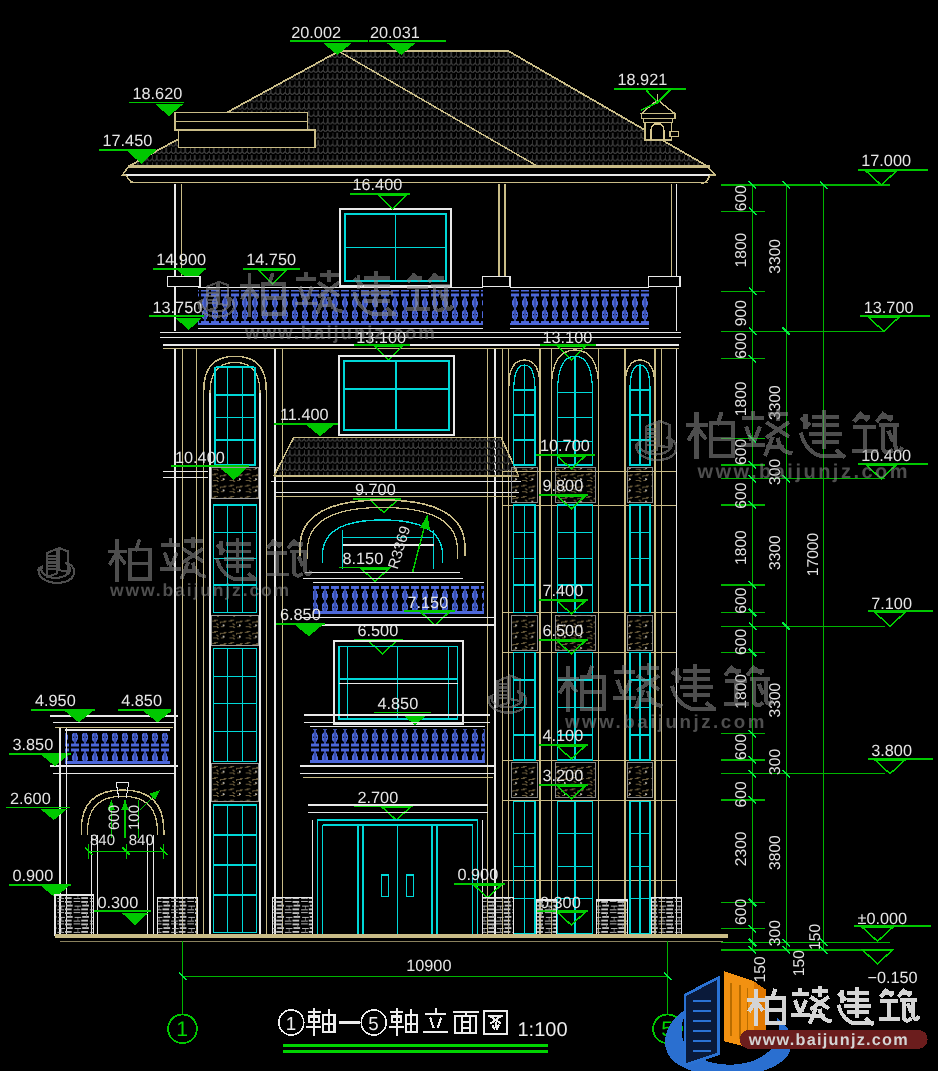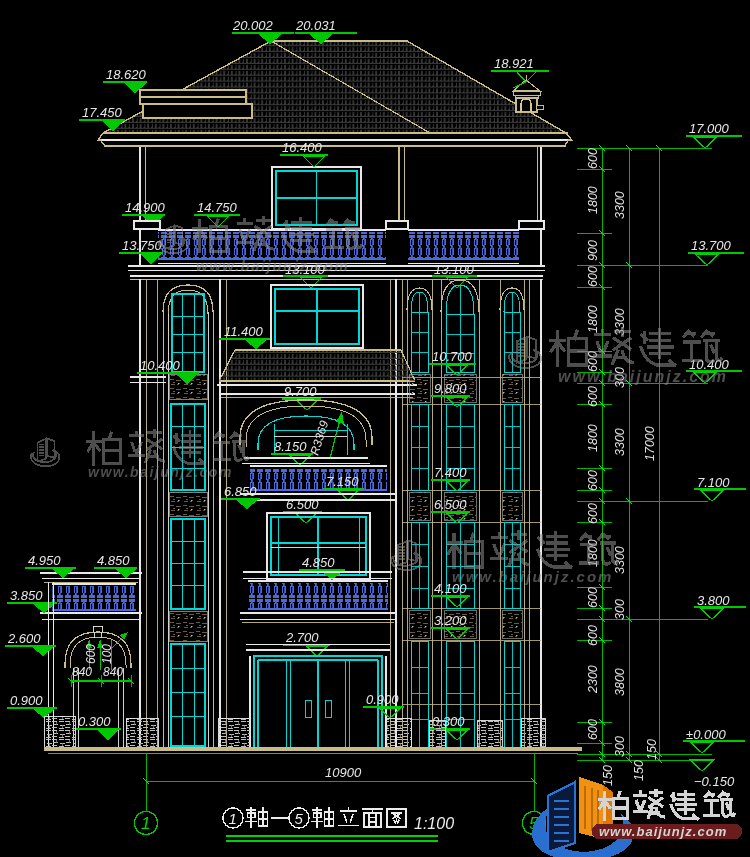--- a/index.html
+++ b/index.html
@@ -1,16 +1,16 @@
 <!DOCTYPE html>
 <html><head>
 <meta charset="utf-8">
 <style>
 html,body{margin:0;padding:0;background:#000;}
-#page{position:relative;width:750px;height:857px;background:#000;overflow:hidden;font-style:italic;}
+#page{position:relative;width:750px;height:857px;background:#000;overflow:hidden;}
 text{font-family:"Liberation Sans",sans-serif;}
 .t{fill:#e6e6e6;font-size:13px;font-family:"Liberation Sans",sans-serif;}
 .ts{fill:#e2e2e2;font-size:12px;font-family:"Liberation Sans",sans-serif;}
 </style>
 </head>
 <body>
 <div id="page">
 <svg width="750" height="857" viewBox="0 0 750 857" xmlns="http://www.w3.org/2000/svg" shape-rendering="crispEdges">
 <defs>
 

